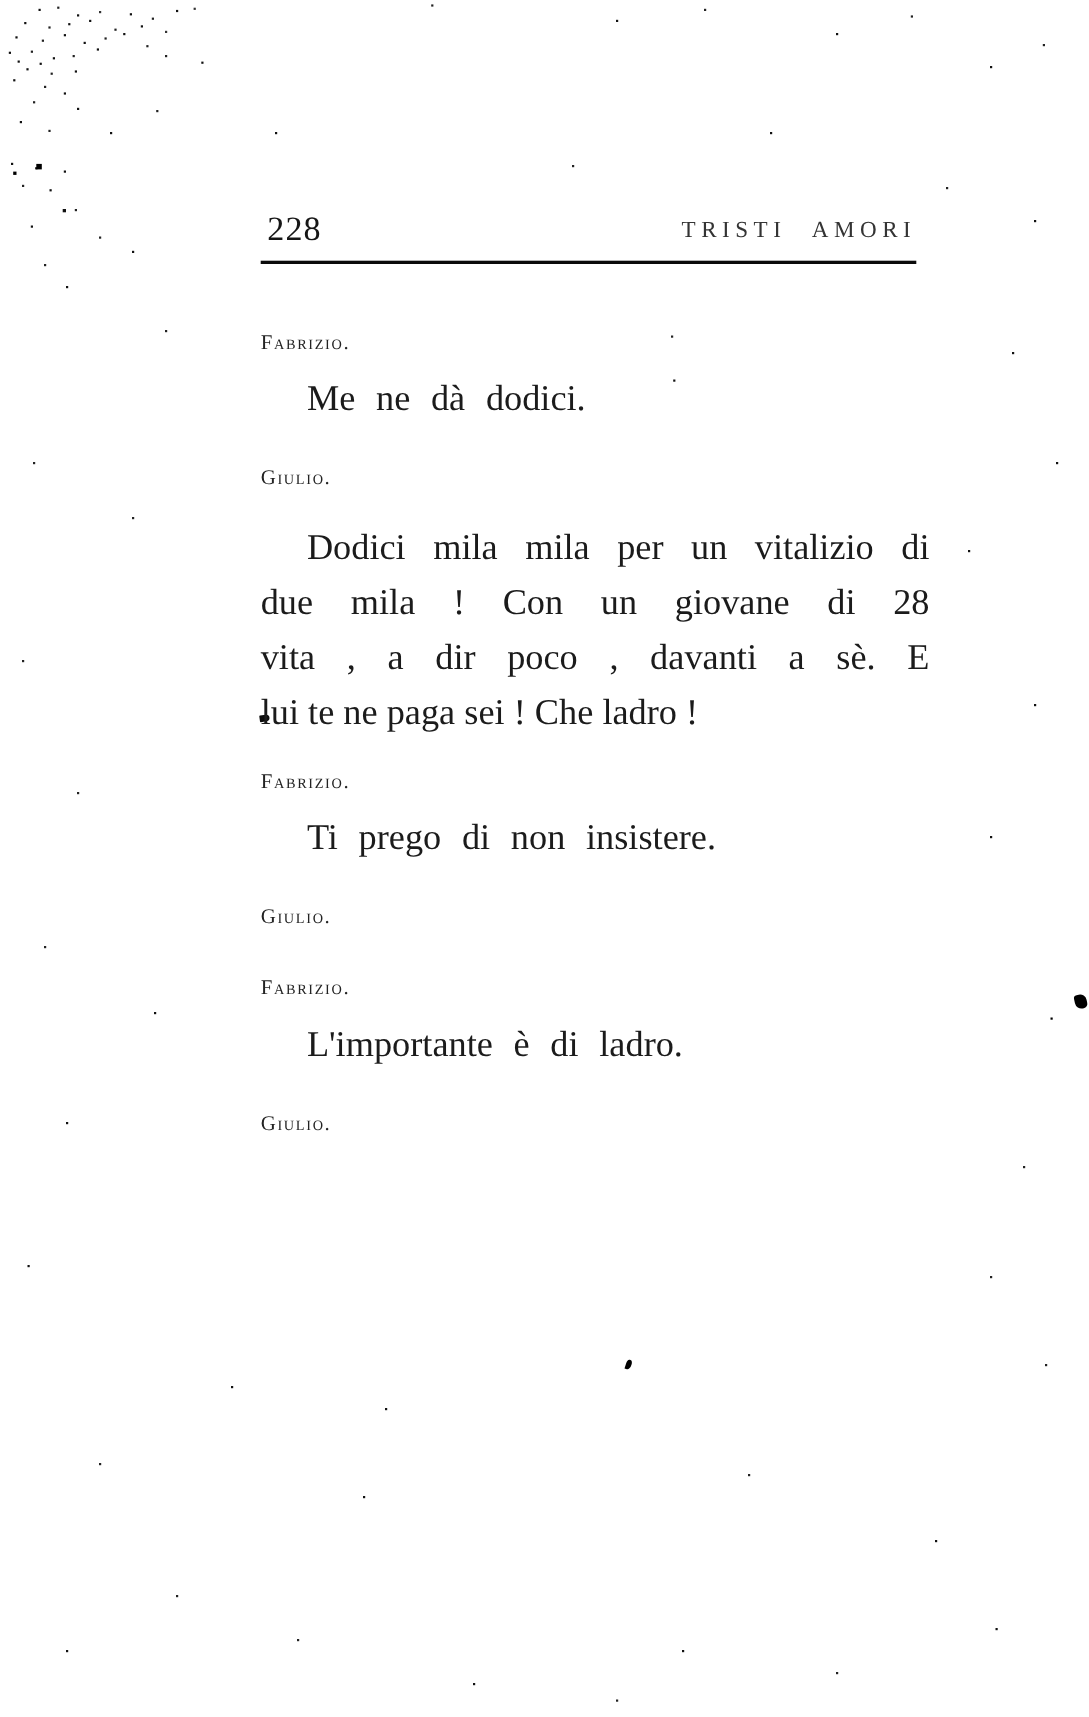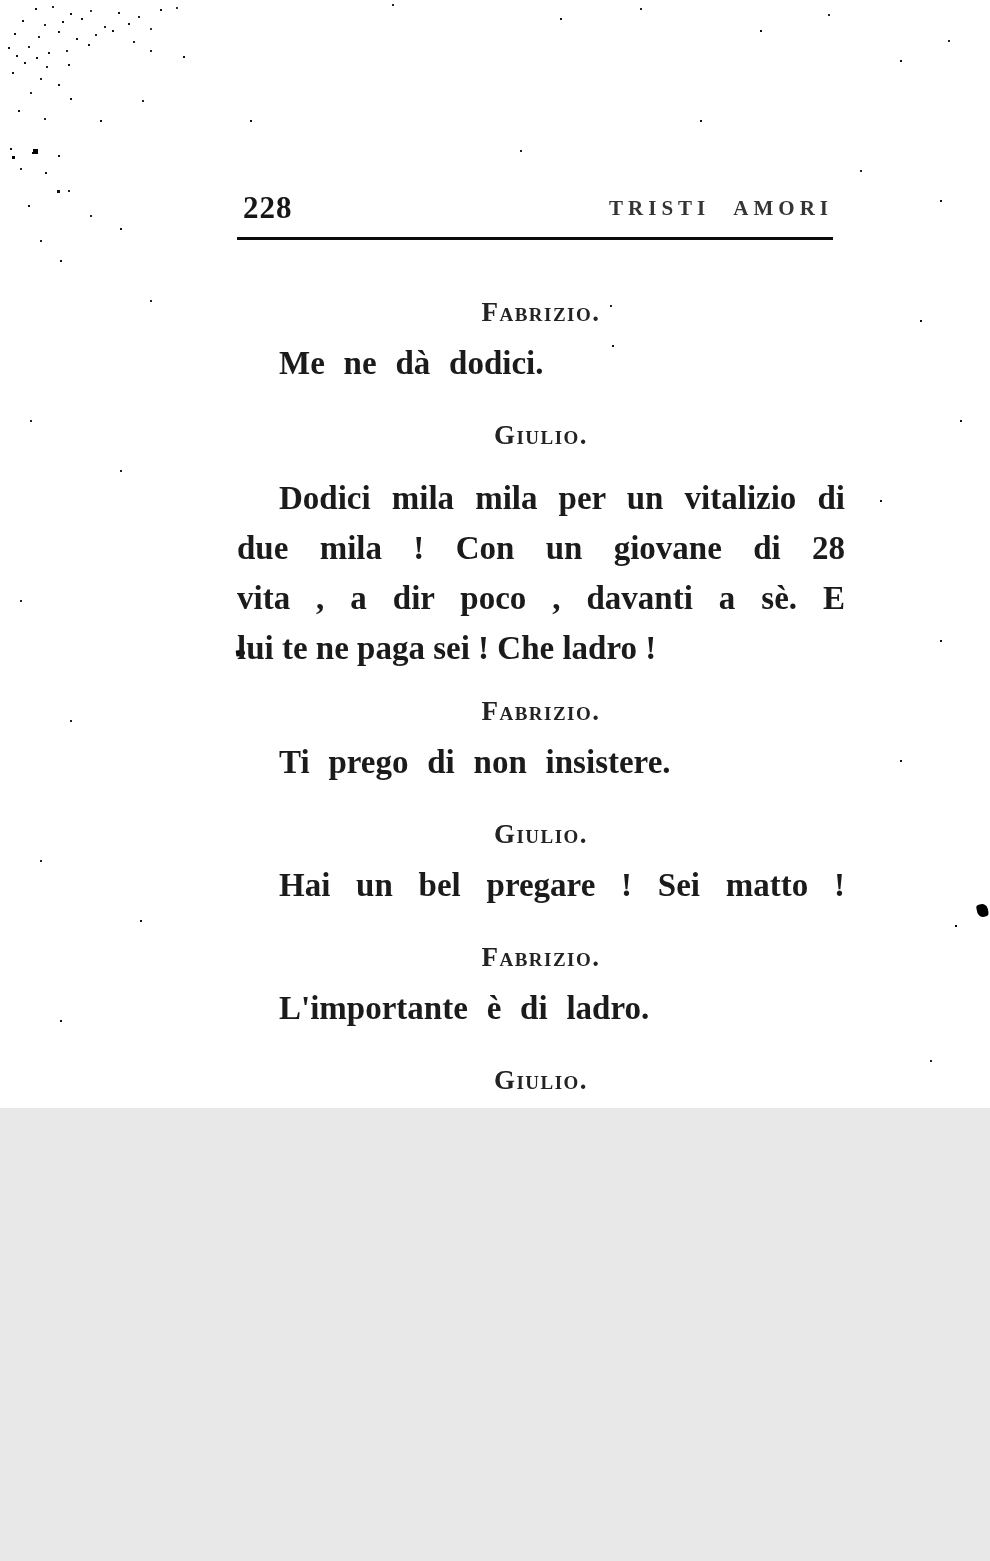--- a/index.html
+++ b/index.html
@@ -1,37 +1,36 @@
 <!DOCTYPE html>
 <html><head>
 <meta charset="utf-8">
 <style>
   html,body{margin:0;padding:0;background:#e8e8e8;}
   .page{
     position:relative;
-    width:990px;height:1108px;
+    width:990px;height:1561px;
     background:#ffffff;
     overflow:hidden;
     font-family:"Liberation Serif","DejaVu Serif",serif;
     color:#1c1c1c;
-    font-weight:bold;
   }
   
   .header{position:absolute;left:237px;top:190px;width:596px;height:52px;}
   .page-number{position:absolute;left:6px;top:0;font-size:31px;letter-spacing:1px;color:#161616;}
   .running-title{
     position:absolute;left:0;right:0;top:6px;text-align:right;
     font-size:21px;letter-spacing:5px;word-spacing:14px;color:#343434;
   }
   .header-rule{position:absolute;left:0;right:0;top:47px;height:3px;background:#0b0b0b;}
   
   .content{position:absolute;left:237px;top:296px;width:608px;}
   .speaker{
-    margin-top:33px;text-align:center;
-    font-variant:small-caps;font-size:27px;letter-spacing:1.5px;color:#232323;
+    margin-top:33px;text-align:left;
+    font-variant:small-caps;font-size:19px;letter-spacing:1.5px;color:#232323;
     line-height:32px;
   }
   .speaker:first-child{margin-top:0;}
   .speech{margin-top:12px;font-size:33px;line-height:46px;color:#1b1b1b;}
   .speech .line{text-indent:42px;word-spacing:0.32em;}
   .speech .line.full{text-align:justify;text-align-last:justify;word-spacing:0.1em;}
   .para{margin-top:22px;font-size:33px;line-height:50px;color:#1b1b1b;}
   .para + .speaker{margin-top:22px;}
   .para .jline{text-align:justify;text-align-last:justify;}
   .para .jline.first{text-indent:42px;}
@@ -108,23 +107,20 @@
       <div class="jline">vita , a dir poco , davanti a sè. E</div>
       <div class="jline last">lui te ne paga sei ! Che ladro !</div>
     </div>
 
     <div class="speaker">Fabrizio.</div>
     <div class="speech">
       <div class="line">Ti prego di non insistere.</div>
     </div>
 
     <div class="speaker">Giulio.</div>
-    <div class="speech">
-      <div class="line full">Hai un bel pregare ! Sei matto !</div>
-    </div>
 
     <div class="speaker">Fabrizio.</div>
     <div class="speech">
       <div class="line">L'importante è di ladro.</div>
     </div>
 
     <div class="speaker">Giulio.</div>
 
   </div>
 </div>

